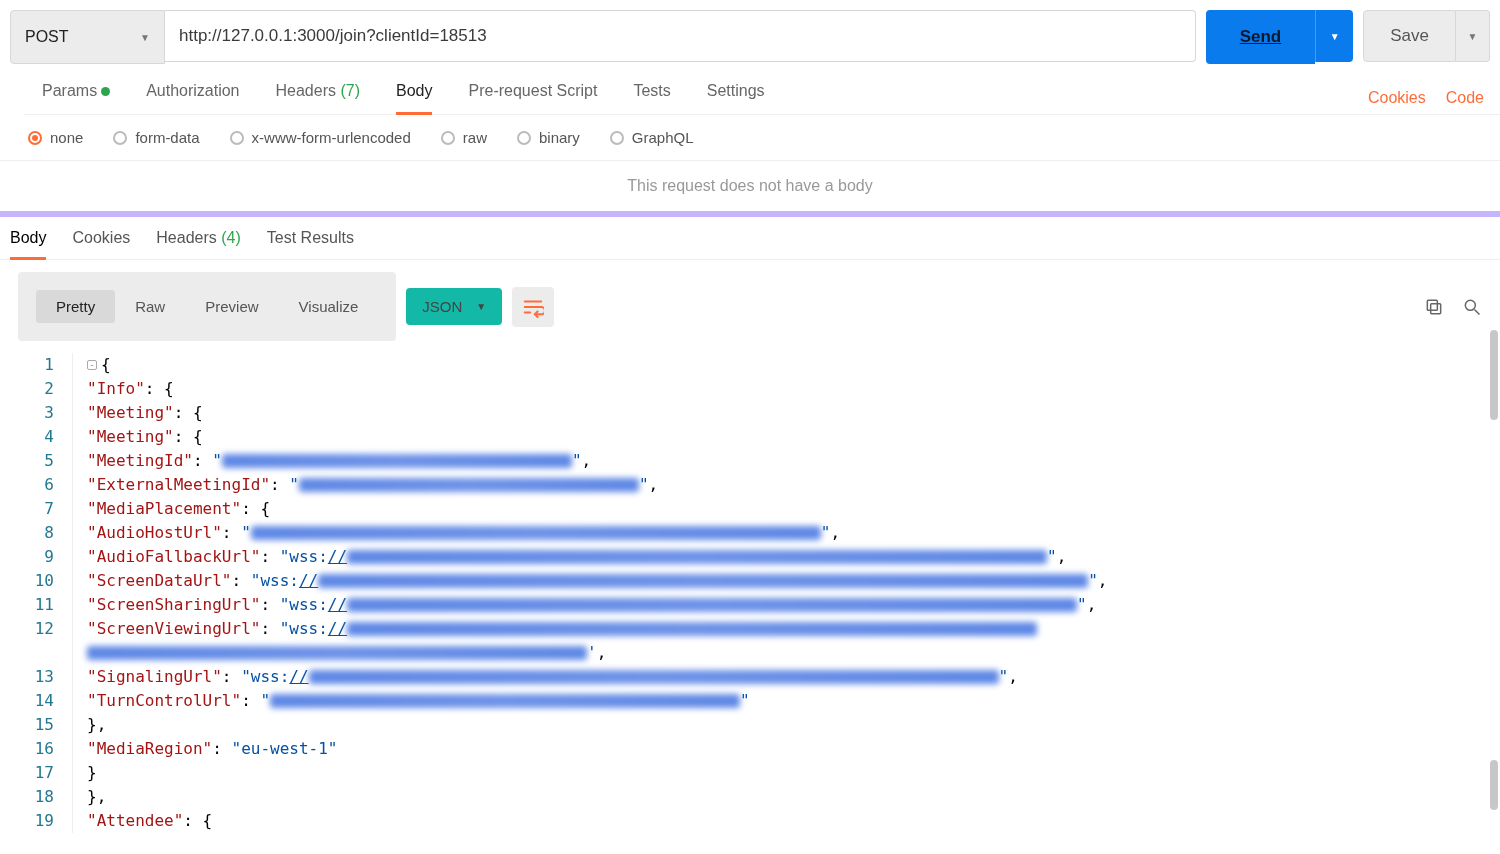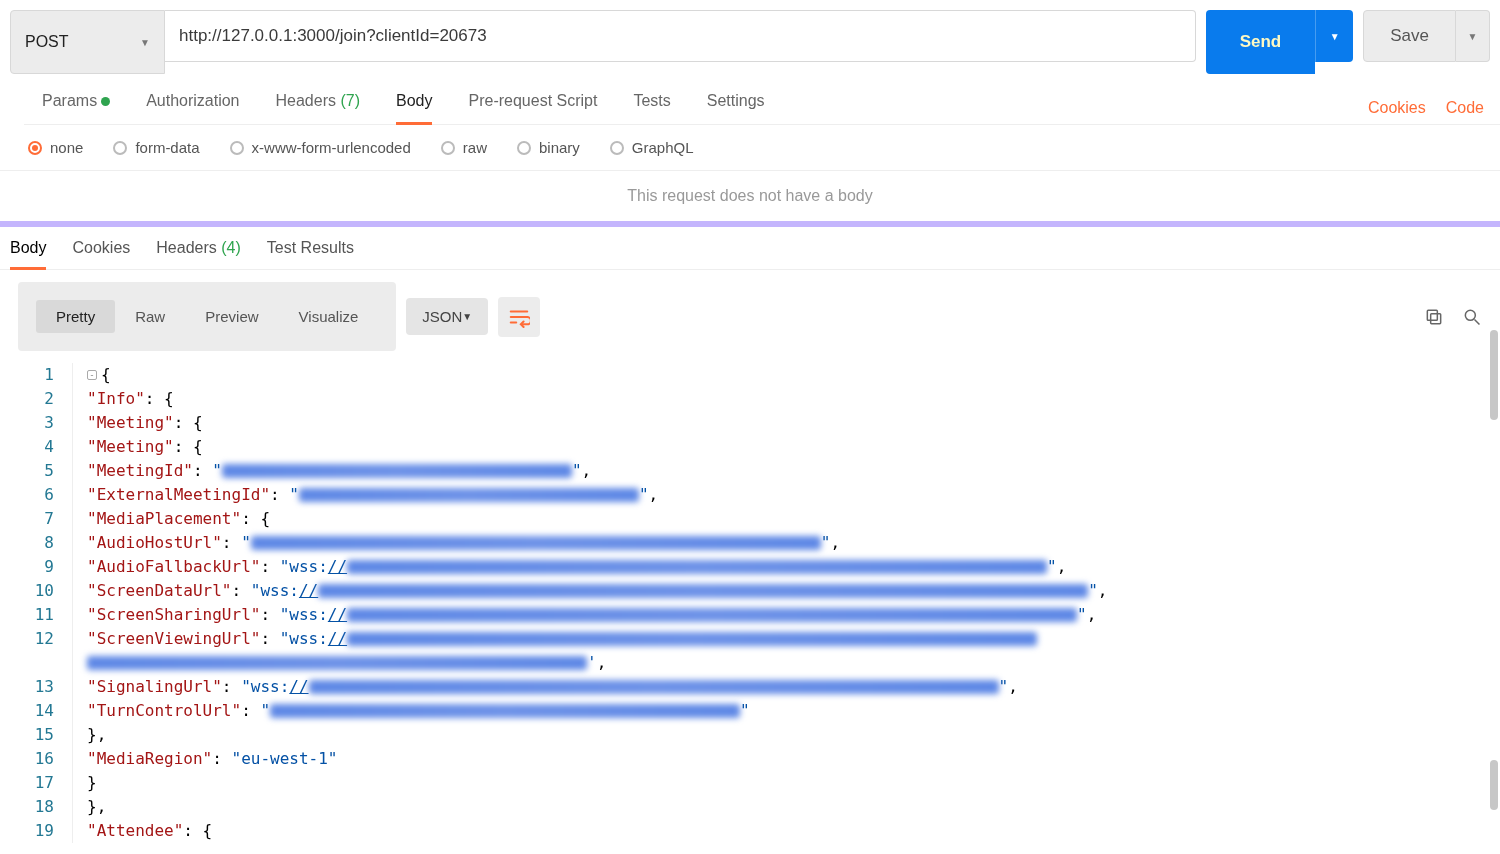--- a/index.html
+++ b/index.html
@@ -3,21 +3,21 @@
 <meta charset="utf-8">
 <style>
   * { box-sizing: border-box; margin: 0; padding: 0; }
   body { font-family: "Helvetica Neue", Arial, sans-serif; font-size: 14px; color: #212121; background: #fff; width: 1500px; }
   
   .top-row { display: flex; align-items: stretch; padding: 10px 10px 0 10px; gap: 10px; }
   .method-select { background: #ececec; border: 1px solid #d8d8d8; border-radius: 4px 0 0 4px; display: flex; align-items: center; padding: 0 14px; font-size: 16px; color: #222; position: relative; width: 155px; cursor: pointer; }
   .method-select .caret { position: absolute; right: 14px; color: #777; }
   .url-input { flex: 1; border: 1px solid #d8d8d8; border-left: none; border-radius: 0 4px 4px 0; margin-left: -10px; padding: 0 14px; font-size: 17px; color: #3a3a3a; display: flex; align-items: center; height: 52px; }
   .send-btn-group { display: flex; }
-  .send-btn { background: #097bed; color: #fef9c3; border: none; border-radius: 4px 0 0 4px; padding: 0 34px; font-size: 17px; font-weight: 600; cursor: pointer; height: 64px; }
+  .send-btn { background: #097bed; color: #0f172a; border: none; border-radius: 4px 0 0 4px; padding: 0 34px; font-size: 17px; font-weight: 600; cursor: pointer; height: 54px; text-decoration: underline; }
   .send-more { background: #097bed; border: none; border-left: 1px solid rgba(255,255,255,0.25); border-radius: 0 4px 4px 0; width: 38px; display: flex; align-items: center; justify-content: center; color: #fff; cursor: pointer; height: 52px; }
   .save-btn-group { display: flex; }
   .save-btn { background: #ececec; border: 1px solid #d8d8d8; color: #555; border-radius: 4px 0 0 4px; padding: 0 26px; font-size: 17px; height: 52px; cursor: pointer; }
   .save-more { background: #ececec; border: 1px solid #d8d8d8; border-left: none; border-radius: 0 4px 4px 0; width: 34px; display: flex; align-items: center; justify-content: center; color: #777; cursor: pointer; height: 52px; }
   
   .req-tabs { display: flex; align-items: center; padding: 18px 10px 0 18px; gap: 36px; border-bottom: 1px solid #eee; position: relative; margin-left: 24px; }
   .req-tab { font-size: 16px; color: #666; padding-bottom: 14px; cursor: pointer; position: relative; }
   .req-tab.active { color: #222; font-weight: 500; }
   .req-tab.active::after { content: ""; position: absolute; left: 0; right: 0; bottom: -1px; height: 3px; background: #ff6c37; }
   .green-dot { display: inline-block; width: 9px; height: 9px; border-radius: 50%; background: #2fa44f; margin-left: 4px; vertical-align: middle; }
@@ -43,21 +43,21 @@
   .globe-icon { width: 20px; height: 20px; border: 1.5px solid #888; border-radius: 50%; position: relative; }
   .globe-icon::before { content: ""; position: absolute; left: 50%; top: 0; bottom: 0; border-left: 1.5px solid #888; transform: translateX(-50%); }
   .globe-icon::after { content: ""; position: absolute; top: 50%; left: 0; right: 0; border-top: 1.5px solid #888; transform: translateY(-50%); }
   .save-response { color: #ff6c37; cursor: pointer; border-left: 1px solid #ddd; padding-left: 20px; }
   .save-response .caret { margin-left: 6px; font-size: 10px; }
   
   .viewer-tabs { display: flex; align-items: center; gap: 10px; padding: 12px 10px 12px 18px; position: relative; }
   .seg { background: #ececec; border-radius: 4px; display: flex; padding: 18px; }
   .seg-item { padding: 8px 20px; font-size: 15px; color: #555; cursor: pointer; border-radius: 3px; }
   .seg-item.active { background: #d9d9d9; color: #222; }
-  .json-sel { background: #e5e5e5; border-radius: 4px; padding: 10px 16px; display: flex; align-items: center; color: #444; cursor: pointer; font-size: 15px; }
+  .json-sel { background: #14b8a6; border-radius: 4px; padding: 10px 16px; display: flex; align-items: center; gap: 14px; color: #444; cursor: pointer; font-size: 15px; }
   .wrap-btn { background: #ececec; border-radius: 4px; width: 42px; height: 40px; display: flex; align-items: center; justify-content: center; cursor: pointer; }
   .wrap-icon { color: #ff6c37; font-size: 20px; font-weight: bold; }
   .viewer-right { position: absolute; right: 18px; display: flex; gap: 18px; color: #666; align-items: center; }
   .copy-icon, .search-icon { width: 20px; height: 20px; cursor: pointer; }
   
   .code-area { display: flex; font-family: "SFMono-Regular", Menlo, Consolas, monospace; font-size: 16px; position: relative; }
   .gutter { width: 72px; text-align: right; padding-right: 18px; color: #237893; user-select: none; }
   .gutter div { height: 24px; line-height: 24px; }
   .lines { flex: 1; position: relative; padding-left: 14px; border-left: 1px solid #eee; }
   .line { height: 24px; line-height: 24px; white-space: pre; display: flex; align-items: center; }
@@ -74,21 +74,21 @@
 </style>
 </head>
 <body>
 
 <div class="top-row">
   <div class="method-select">
     <span>POST</span>
     <span class="caret">▼</span>
   </div>
   <div class="url-input">
-    <span>http://127.0.0.1:3000/join?clientId=20673</span>
+    <span>http://127.0.0.1:3000/join?clientId=18513</span>
   </div>
   <div class="send-btn-group">
     <button class="send-btn">Send</button>
     <button class="send-more">
       <span class="caret">▼</span>
     </button>
   </div>
   <div class="save-btn-group">
     <button class="save-btn">Save</button>
     <button class="save-more">

